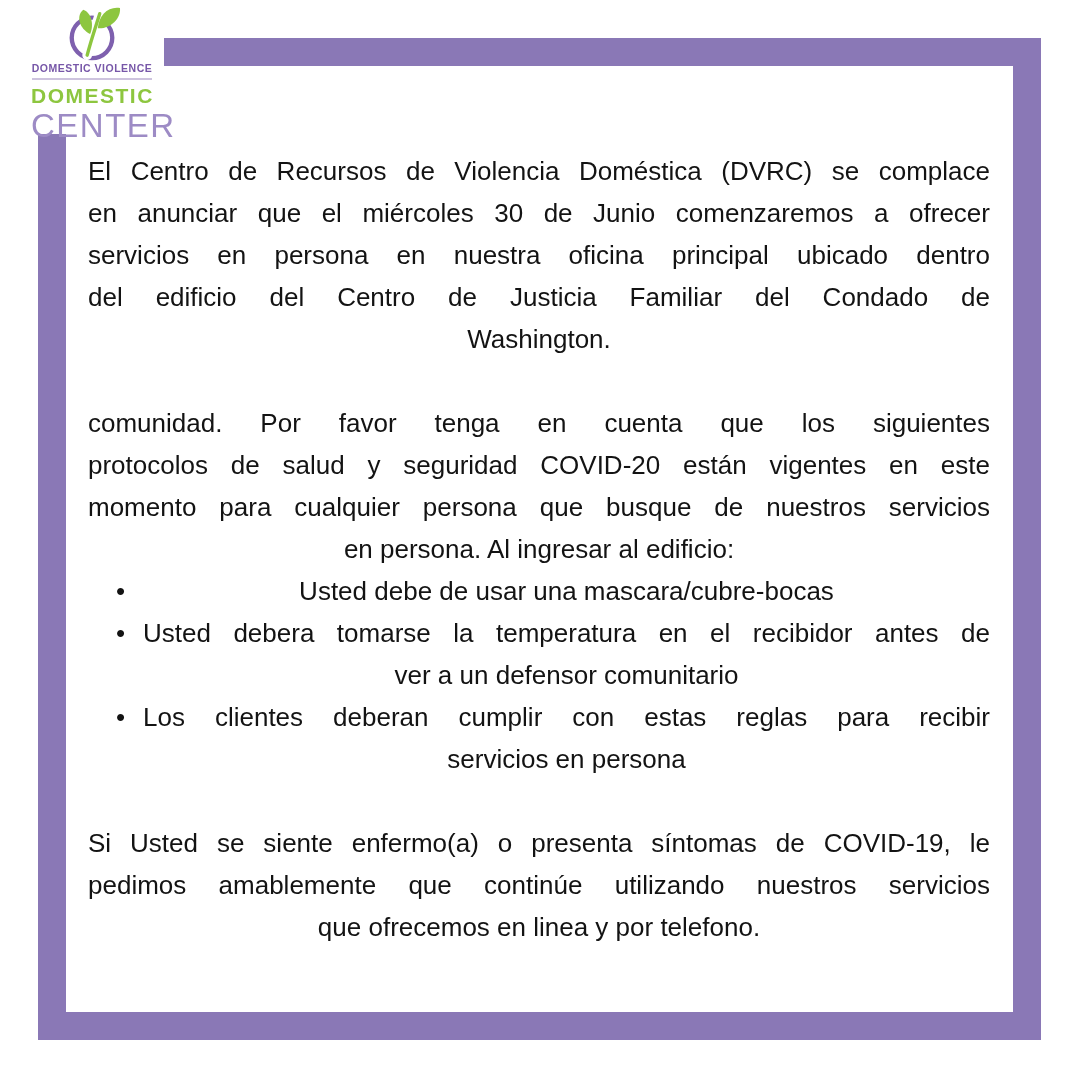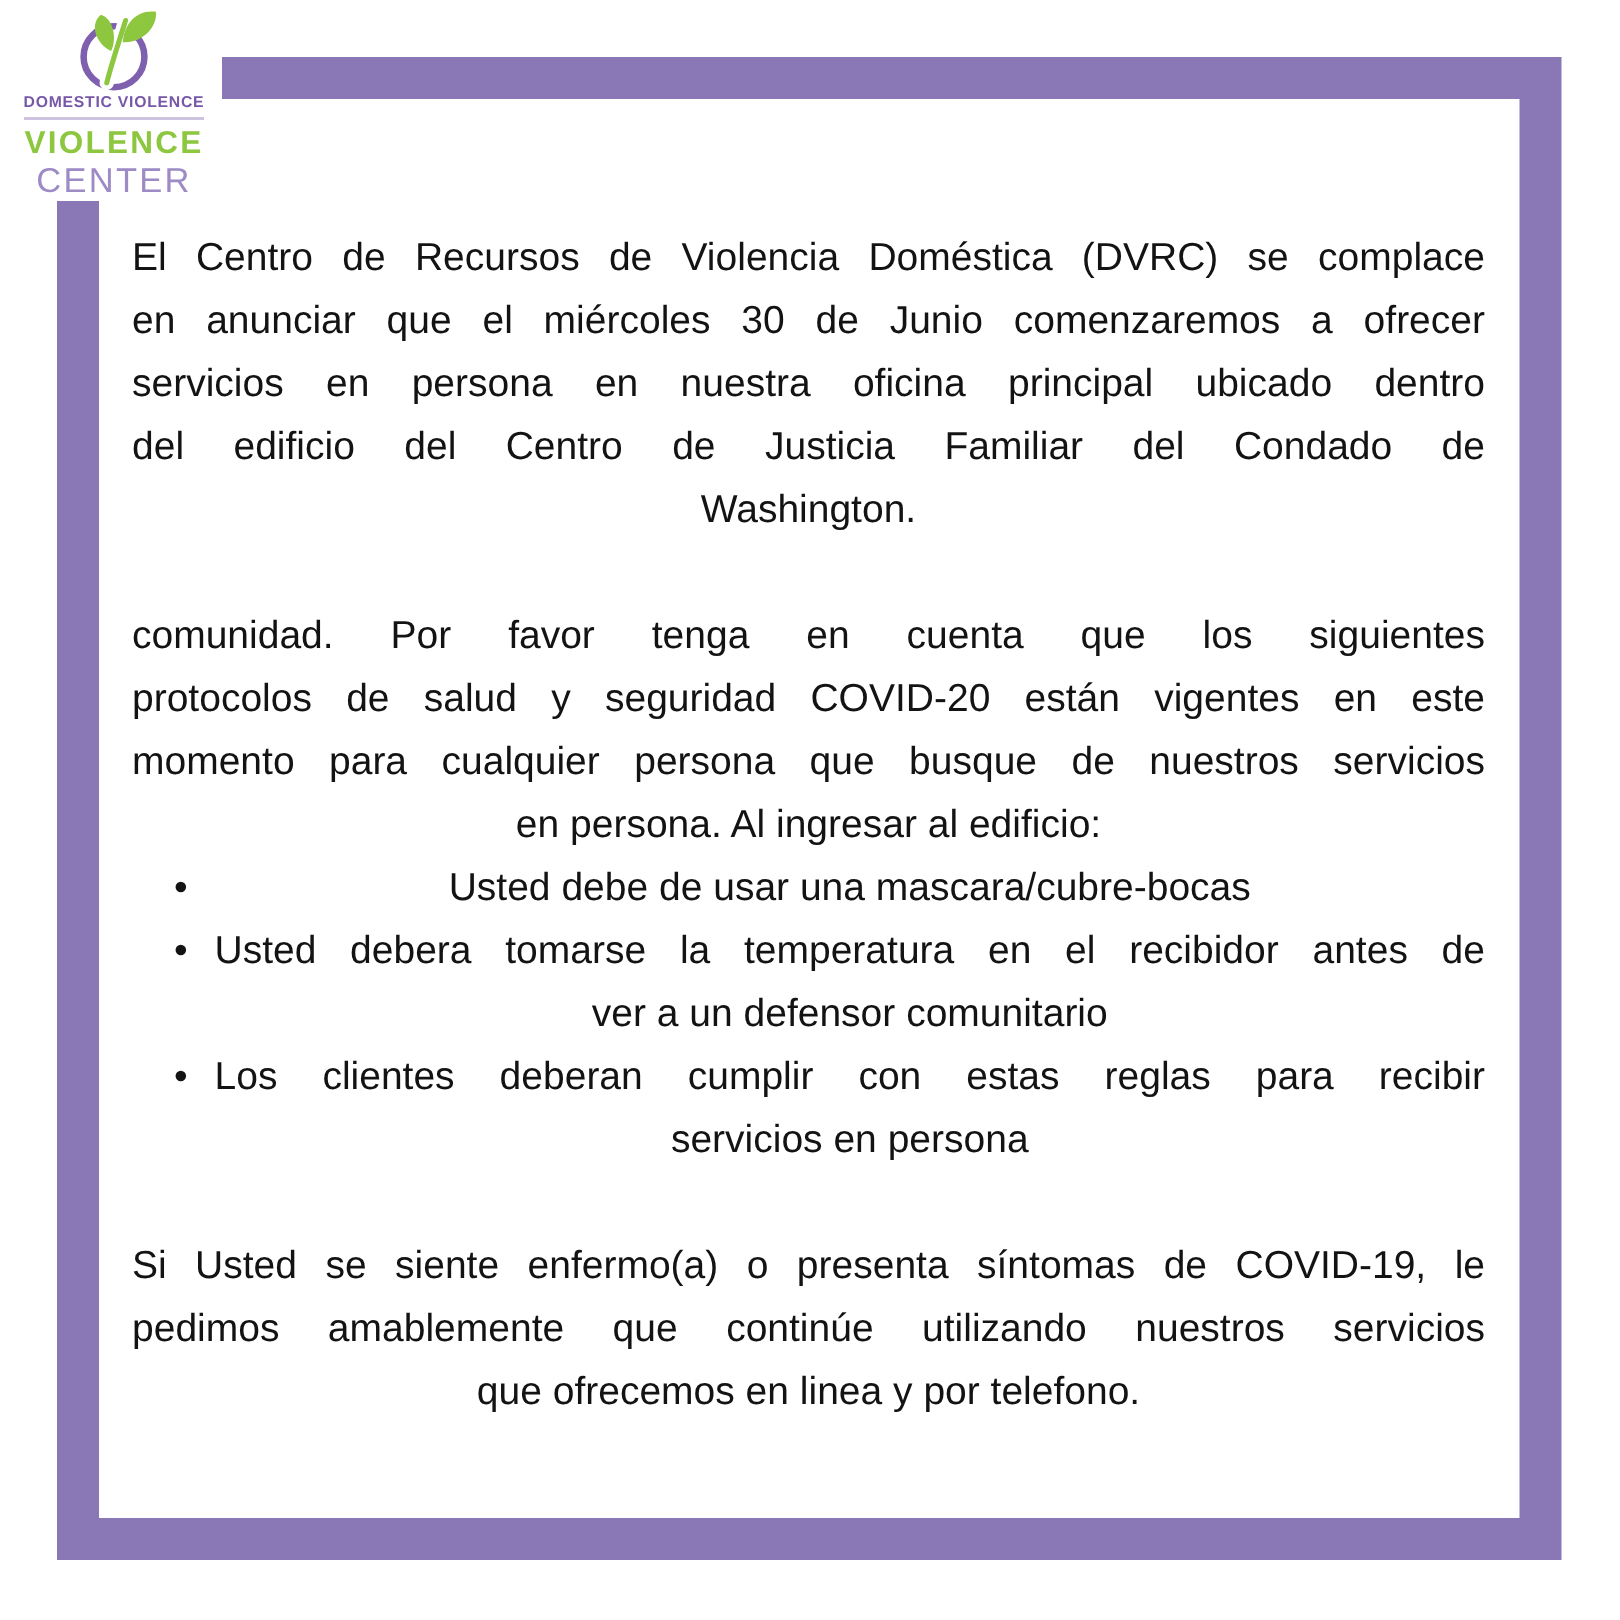--- a/index.html
+++ b/index.html
@@ -25,21 +25,21 @@
     position: absolute;
     left: 38px; top: 38px;
     width: 1003px; height: 1002px;
     border: 28px solid var(--frame);
     z-index: 1;
   }
 
   
   .logo-patch {
     position: absolute;
-    left: 2px; top: 0;
+    left: 18px; top: 0;
     width: 146px; height: 134px;
     background: #ffffff;
     z-index: 2;
   }
   .logo-inner { padding-top: 5px; margin-left: 13px; width: 122px; text-align: center; }
   .plant-svg { display: block; margin: 0 auto; width: 64px; height: 56px; }
   .plant-circle { fill: none; stroke: var(--logo-circle); stroke-width: 4.5; }
   .plant-stem-mask { fill: none; stroke: #ffffff; stroke-width: 10; stroke-linecap: round; }
   .plant-stem { fill: none; stroke: var(--logo-green); stroke-width: 3.5; stroke-linecap: round; }
   .plant-leaf { fill: var(--logo-green); }
@@ -49,21 +49,21 @@
     letter-spacing: 0.5px; white-space: nowrap;
     color: var(--logo-purple);
   }
   .logo-divider { height: 2px; background: var(--logo-divider); margin: 4px 1px 4px 1px; }
   .logo-resource {
     font-size: 21px; font-weight: bold;
     letter-spacing: 1.5px; white-space: nowrap;
     color: var(--logo-green);
   }
   .logo-center {
-    font-size: 23px; font-weight: normal;
+    font-size: 33px; font-weight: normal;
     letter-spacing: 1.5px; white-space: nowrap;
     color: var(--logo-purple-light);
     margin-top: -1px;
   }
 
   
   .content {
     position: absolute;
     left: 88px; top: 150px;
     width: 902px;
@@ -95,21 +95,21 @@
     <div class="logo-inner">
       <svg class="plant-svg" viewBox="0 0 66 58" aria-hidden="true">
         <circle class="plant-circle" cx="33" cy="34" r="21"></circle>
         <path class="plant-stem-mask" d="M28 52 C 31 40, 35 28, 41 9"></path>
         <path class="plant-stem" d="M28 52 C 31 40, 35 28, 41 9"></path>
         <path class="plant-leaf" d="M31 30 C 20 25, 16 11, 24 5 C 33 8, 35 22, 31 30 Z"></path>
         <path class="plant-leaf" d="M39 24 C 40 10, 50 1, 62 3 C 63 14, 52 25, 39 24 Z"></path>
       </svg>
       <div class="logo-dv">DOMESTIC VIOLENCE</div>
       <div class="logo-divider"></div>
-      <div class="logo-resource">VIOLENCE</div>
+      <div class="logo-resource">DOMESTIC</div>
       <div class="logo-center">CENTER</div>
     </div>
   </div>
 
   <div class="content">
 
     <div class="para mb">
       <div class="jl">El Centro de Recursos de Violencia Doméstica (DVRC) se complace</div>
       <div class="jl">en anunciar que el miércoles 30 de Junio comenzaremos a ofrecer</div>
       <div class="jl">servicios en persona en nuestra oficina principal  ubicado dentro</div>

